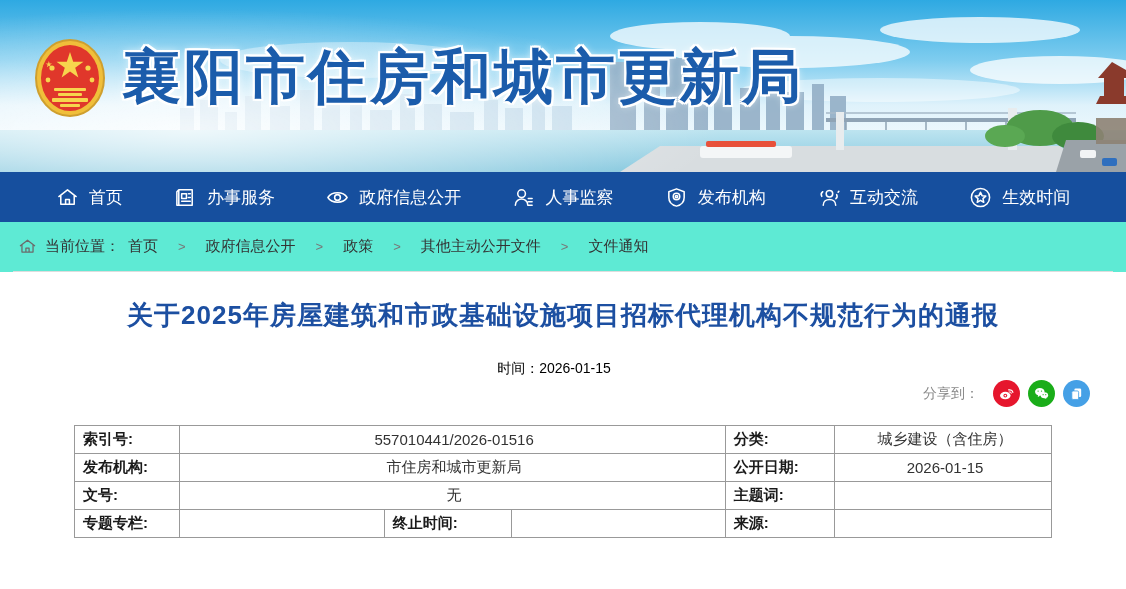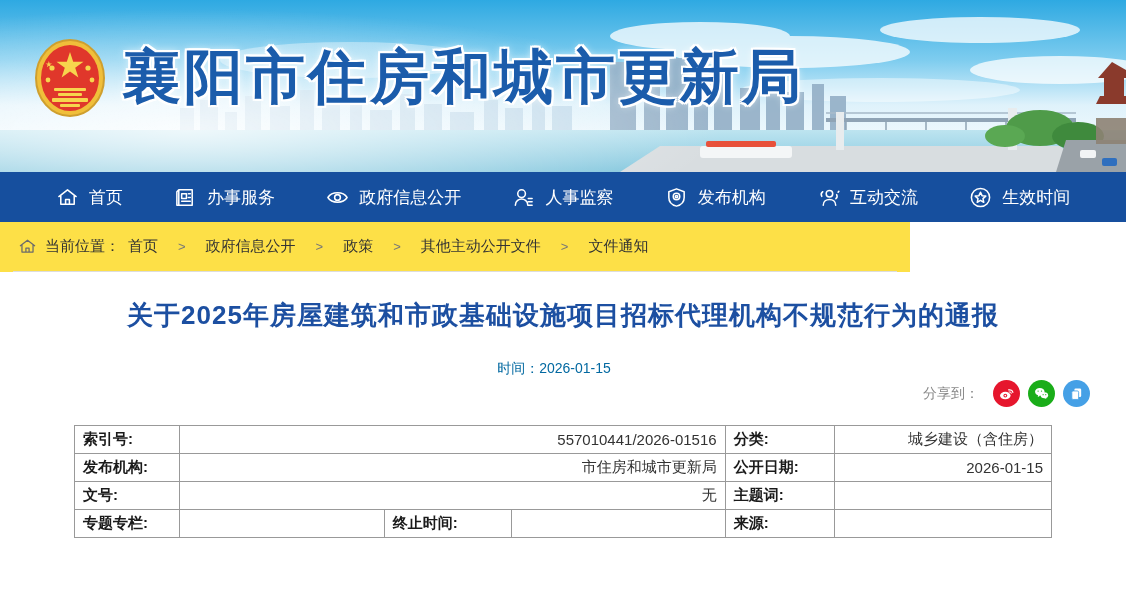--- a/index.html
+++ b/index.html
@@ -18,51 +18,51 @@
 
   
   .nav { width:1126px; height:50px; background:#164f9e; display:flex; align-items:center;
     justify-content:space-around; padding:0 30px; }
   .nav-item { display:flex; align-items:center; gap:10px; color:#fff; font-size:17px;
     cursor:pointer; white-space:nowrap; }
   .nav-item svg { width:23px; height:23px; stroke:#fff; fill:none; stroke-width:1.6;
     stroke-linecap:round; stroke-linejoin:round; }
 
   
-  .crumbbar { width:910px; background:#fde047; }
+  .crumbbar { width:1126px; background:#5eead4; }
   .crumb { height:49px; display:flex; align-items:center; padding:0 18px; gap:8px;
     font-size:15px; color:#444; }
   .crumb svg { width:19px; height:19px; stroke:#6b6b6b; fill:none; stroke-width:1.6;
     stroke-linecap:round; stroke-linejoin:round; }
   .crumb .loc { color:#333; }
   .crumb a { color:#333; text-decoration:none; cursor:pointer; }
   .crumb .sep { color:#777; font-size:13px; margin:0 12px; }
   .crumb-divider { height:1px; background:#ddd; margin:0 13px; }
 
   
   .article-title { margin-top:26px; text-align:center; font-size:26px; font-weight:bold;
     color:#1c4fa1; letter-spacing:1px; }
   .meta { position:relative; margin-top:22px; height:28px; }
   .meta .time { position:absolute; left:0; right:18px; text-align:center; top:5px;
-    font-size:14px; color:#0369a1; }
+    font-size:14px; color:#000000; }
   .share { position:absolute; right:36px; top:0; display:flex; align-items:center; gap:8px;margin-top:25px; }
   .share .share-label { font-size:14px; color:#888; margin-right:6px; }
   .share .sbtn { width:27px; height:27px; border-radius:50%; display:flex; align-items:center;
     justify-content:center; cursor:pointer; }
   .sbtn.weibo { background:#e6162d; }
   .sbtn.wechat { background:#1aad19; }
   .sbtn.copy { background:#45a0e6; }
   .sbtn svg { width:17px; height:17px; }
 
   
   table.info { width:978px; margin:42px auto 0; border-collapse:collapse; table-layout:fixed;
     font-size:15px; color:#333; }
   table.info td { border:1px solid #999; height:28px; padding:2px 8px; }
   table.info td.lbl { font-weight:bold; color:#1a1a1a; white-space:nowrap; }
-  table.info td.val { text-align:right; padding-left:12px;margin-top:20px; }
+  table.info td.val { text-align:center; padding-left:12px;margin-top:20px; }
 </style>
 </head>
 <body>
 
 <div class="banner">
   <svg class="scene" width="1126" height="172" viewBox="0 0 1126 172">
     <defs>
       <linearGradient id="sky" x1="0" y1="0" x2="0" y2="1">
         <stop offset="0" stop-color="#2ea9e2"></stop>
         <stop offset="0.45" stop-color="#7fcdef"></stop>

